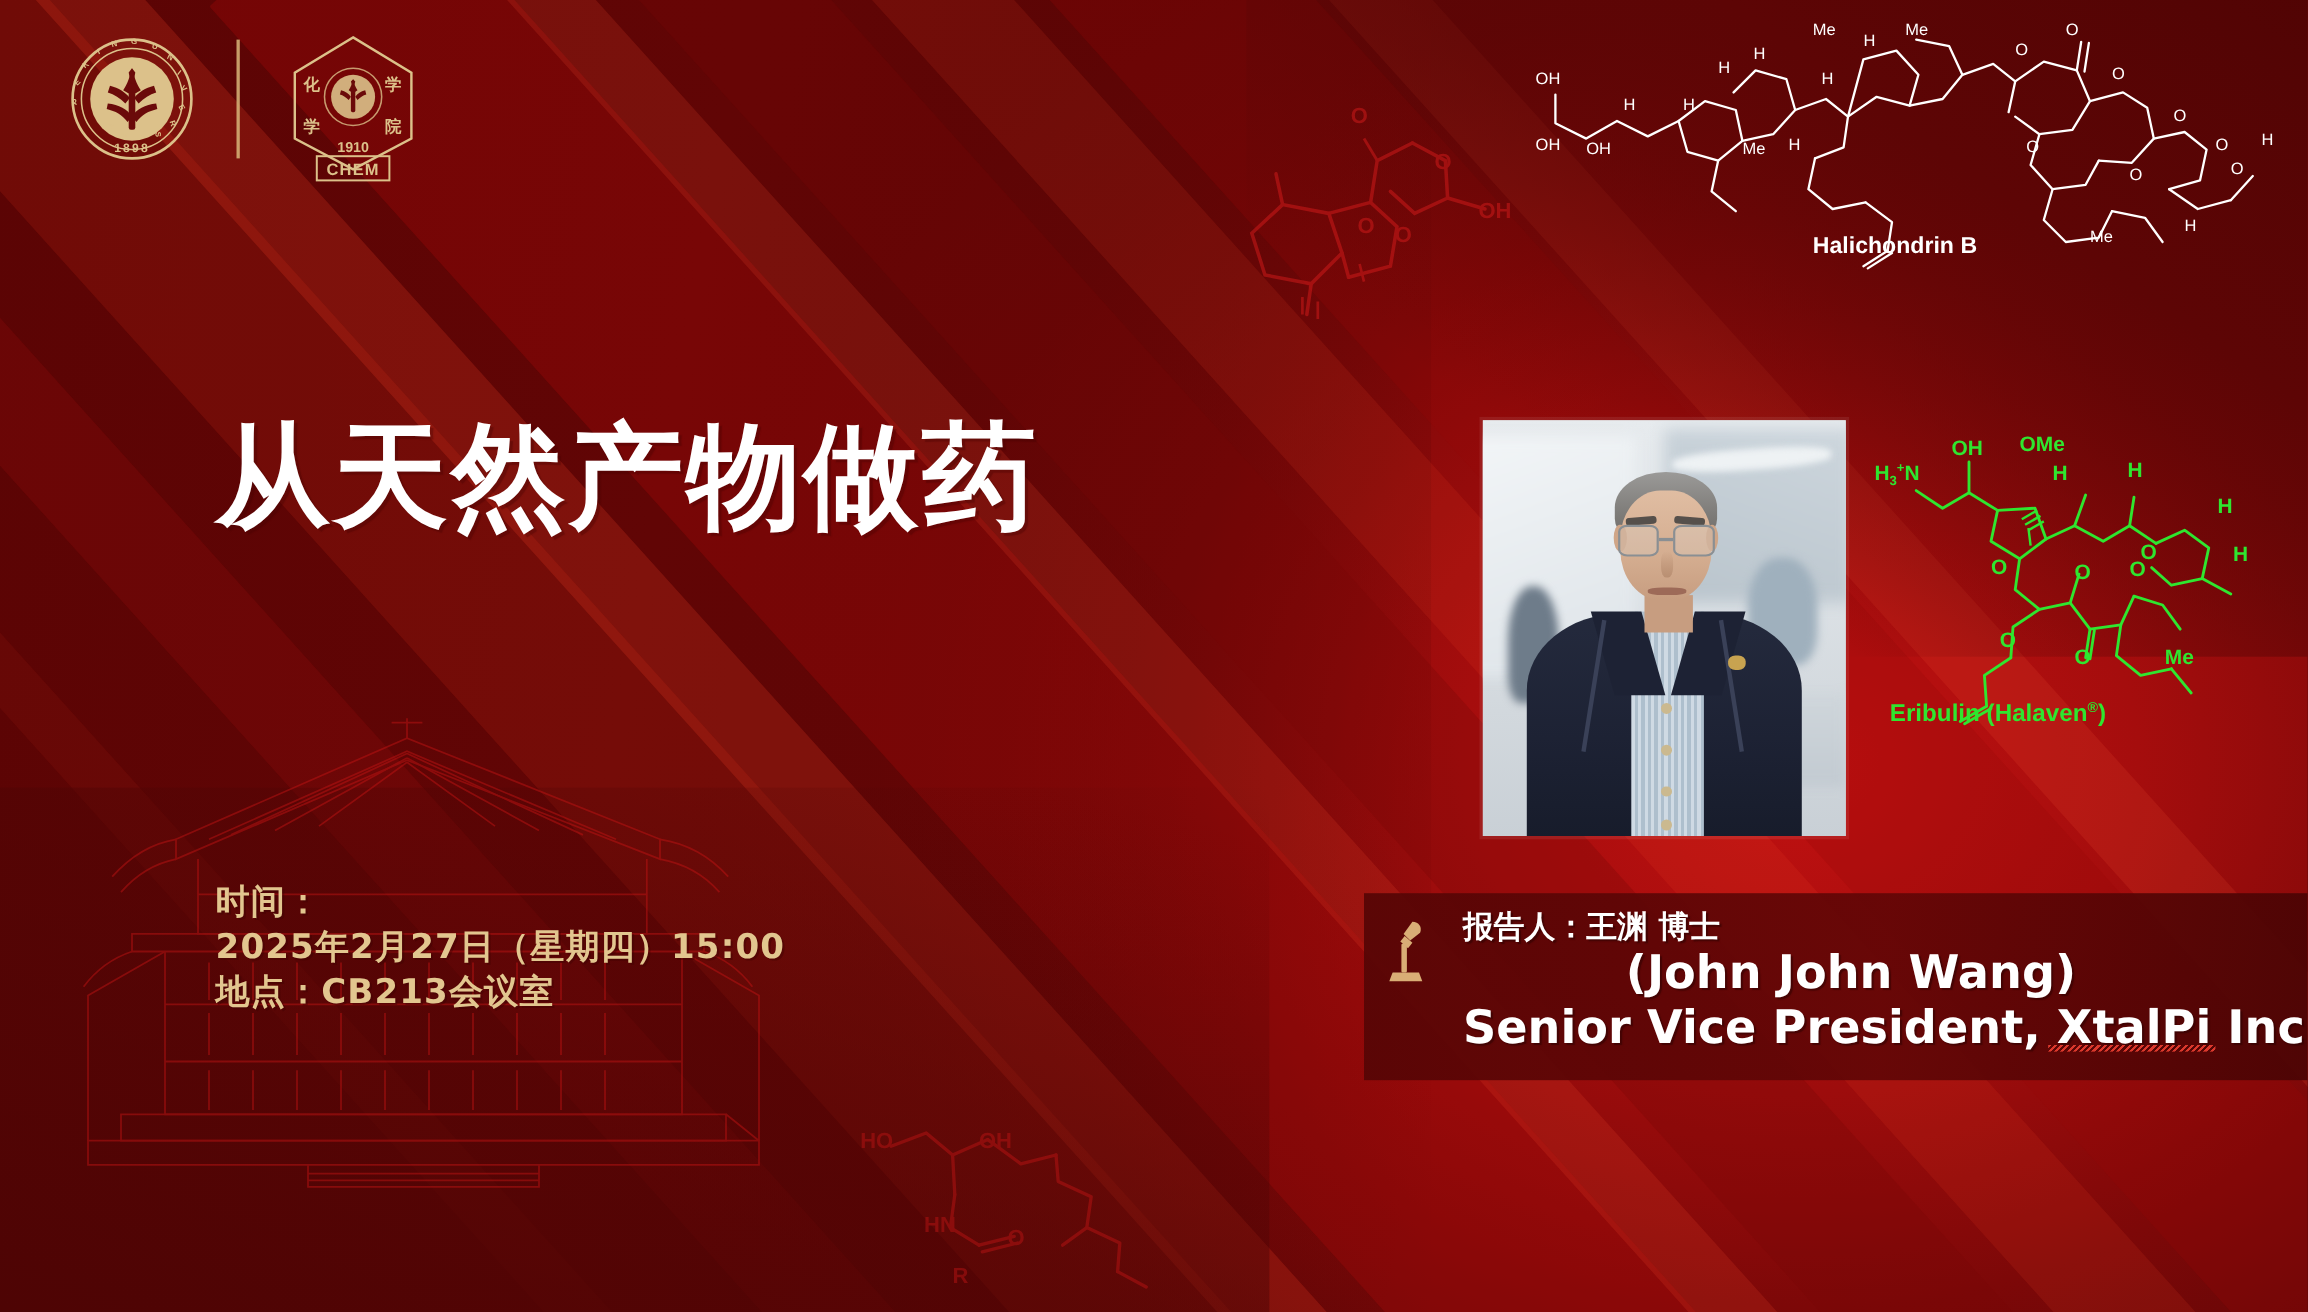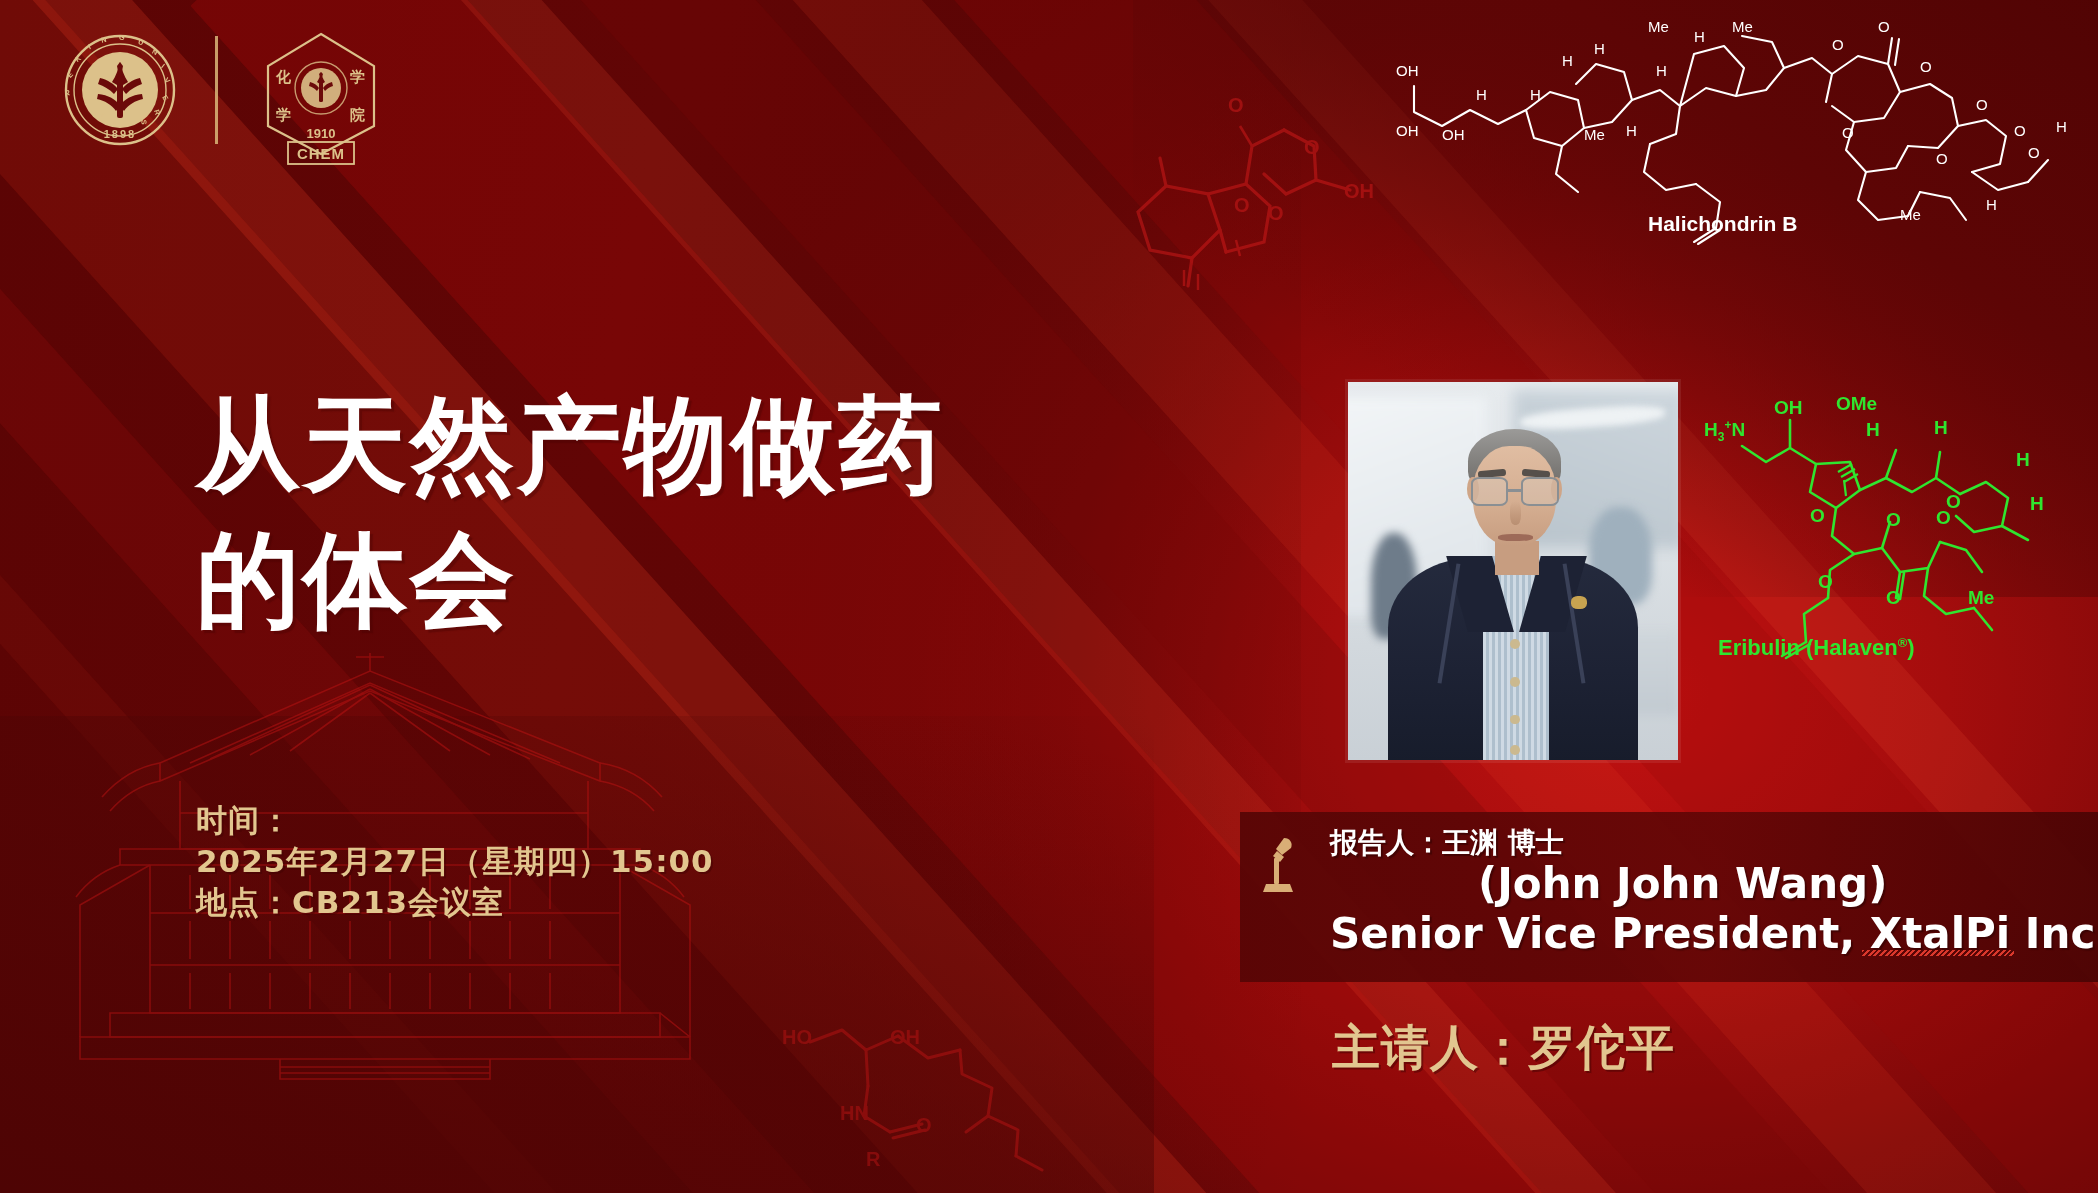--- a/index.html
+++ b/index.html
@@ -52,21 +52,21 @@
     opacity:.55;pointer-events:none;
   }
   
   .main-title{
     position:absolute;left:196px;top:372px;width:860px;
     color:#ffffff;font-weight:700;font-size:104px;line-height:1.18;
     letter-spacing:3px;
     font-family:"DejaVu Sans","Liberation Sans",sans-serif;
     text-shadow:3px 3px 1px rgba(70,3,3,.35);
   }
-  .main-title div{white-space:nowrap;margin-top:12px;}
+  .main-title div{white-space:nowrap;}
   
   .info{
     position:absolute;left:196px;top:800px;
     color:#e2c68f;font-weight:700;font-size:31px;line-height:1.32;
     letter-spacing:1px;
     font-family:"DejaVu Sans","Liberation Sans",sans-serif;
     text-shadow:2px 2px 0 rgba(60,2,2,.4);
   }
   .info div{white-space:nowrap;}
   
@@ -447,21 +447,20 @@
       </g>
       <text x="59" y="108" text-anchor="middle" fill="#dcc18a" font-size="13" font-weight="700" font-family="Liberation Sans, sans-serif">1910</text>
       <rect x="26" y="112" width="66" height="22" fill="none" stroke="#dcc18a" stroke-width="1.8"></rect>
       <text x="59" y="129" text-anchor="middle" fill="#dcc18a" font-size="15" font-weight="700" letter-spacing="1" font-family="Liberation Sans, sans-serif">CHEM</text>
     </svg>
 
   </div>
 
   <div class="main-title">
     <div>从天然产物做药</div>
-    <div>的体会</div>
   </div>
 
   <div class="info">
     <div>时间：</div>
     <div>2025年2月27日（星期四）15:00</div>
     <div>地点：CB213会议室</div>
   </div>
 
   <div class="portrait-frame">
     <div class="ph-bg"></div>
@@ -511,15 +510,14 @@
 
   <div class="speaker-text">
     <div class="sp-l1">报告人：王渊  博士</div>
     <div class="sp-l2">(John John Wang)</div>
     <div class="sp-l3">
       <span>Senior Vice President, XtalPi Inc.</span>
       <span class="squiggle"></span>
     </div>
   </div>
 
-  <div class="host">主请人：罗佗平</div>
 
 </div>
 
 </body></html>

